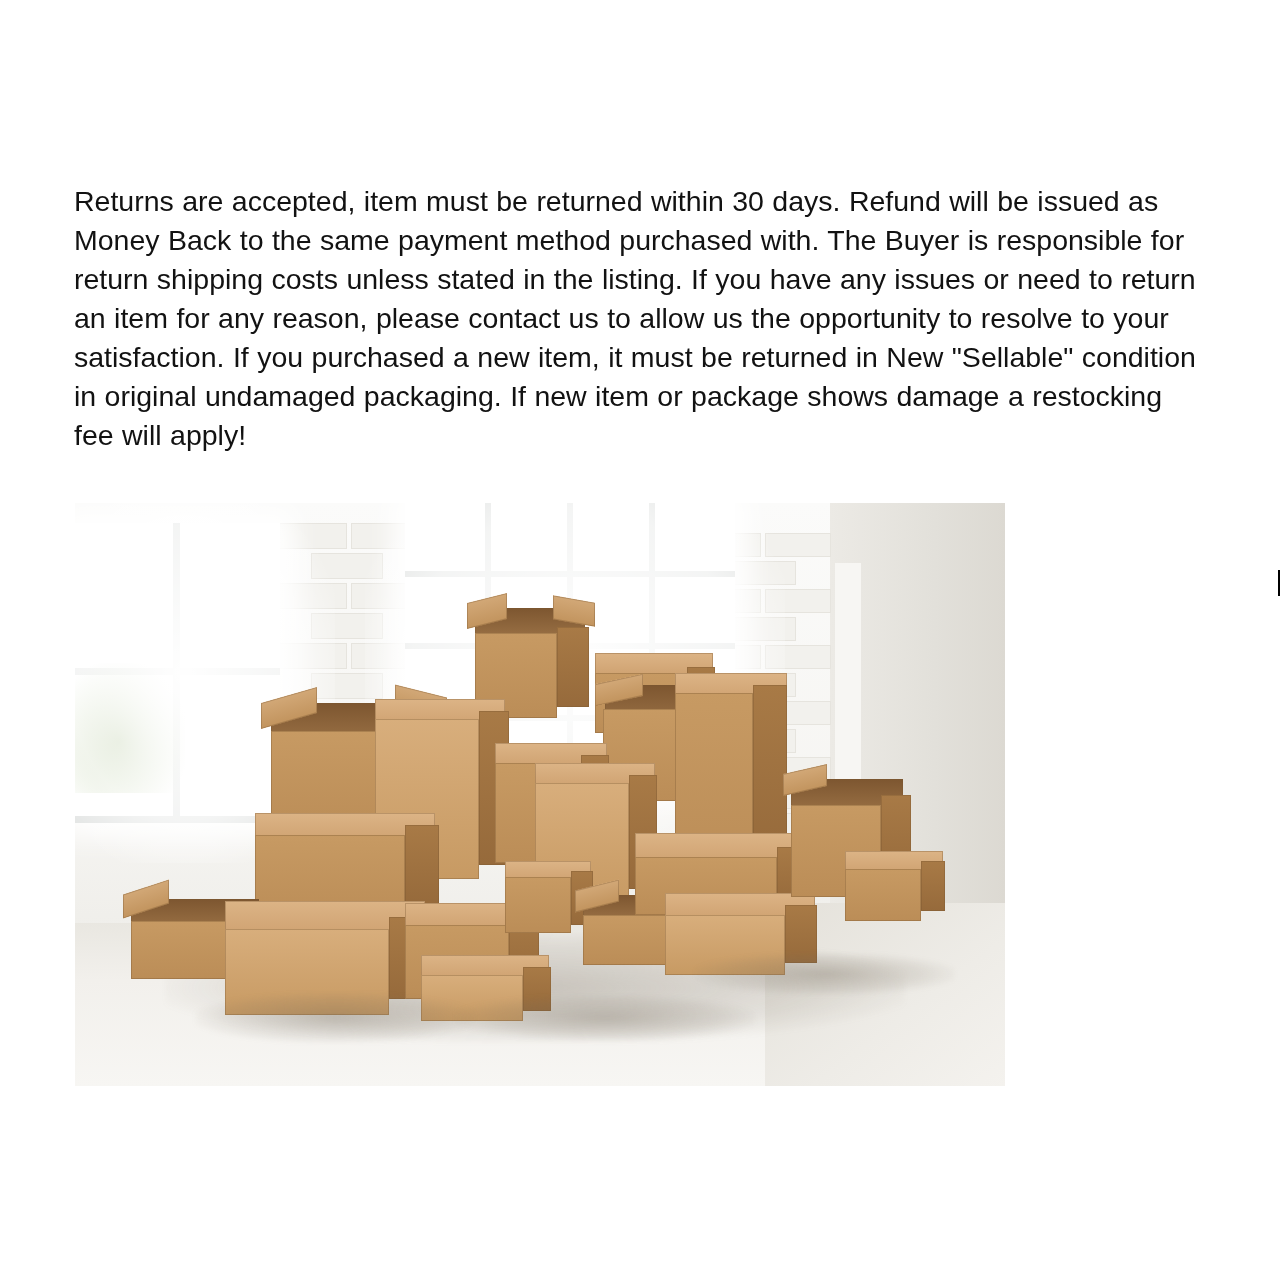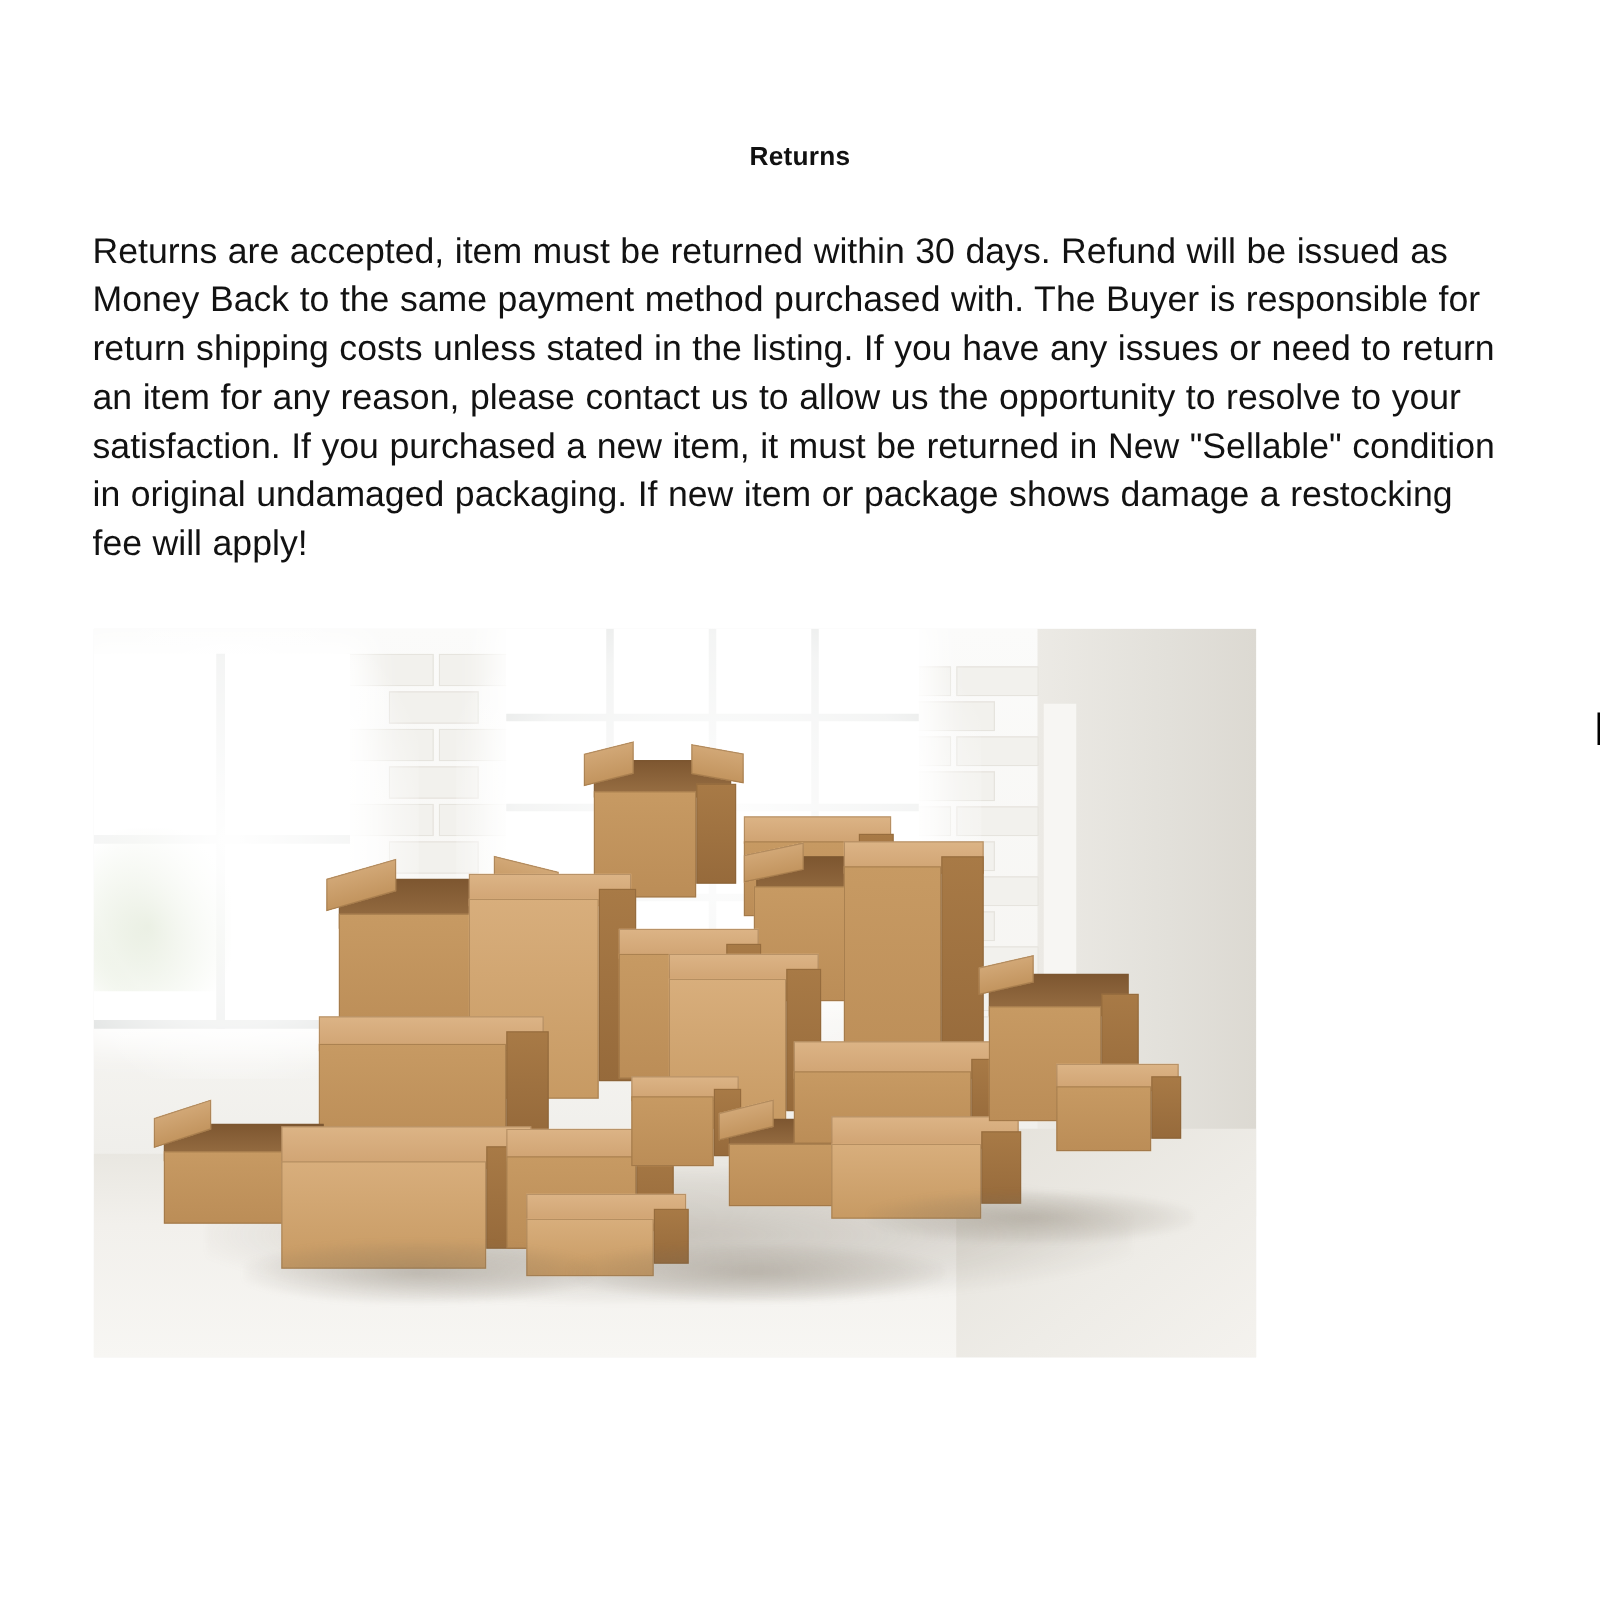--- a/index.html
+++ b/index.html
@@ -134,21 +134,20 @@
     width: 2px;
     height: 26px;
     background: #000;
   }
 </style>
 </head>
 <body>
 
 <div class="page">
 
-  <div class="doc-title">Returns</div>
 
   <div class="body-text">Returns are accepted, item must be returned within 30 days. Refund will be issued as Money Back to the same payment method purchased with. The Buyer is responsible for return shipping costs unless stated in the listing. If you have any issues or need to return an item for any reason, please contact us to allow us the opportunity to resolve to your satisfaction. If you purchased a new item, it must be returned in New "Sellable" condition in original undamaged packaging. If new item or package shows damage a restocking fee will apply!</div>
 
   <div class="photo-frame">
     <div class="photo">
 
       <div class="wall-left"></div>
       <div class="wall-right"></div>
 
       <div class="brick" style="left:200px; top:20px; width:72px; height:26px;"></div>

